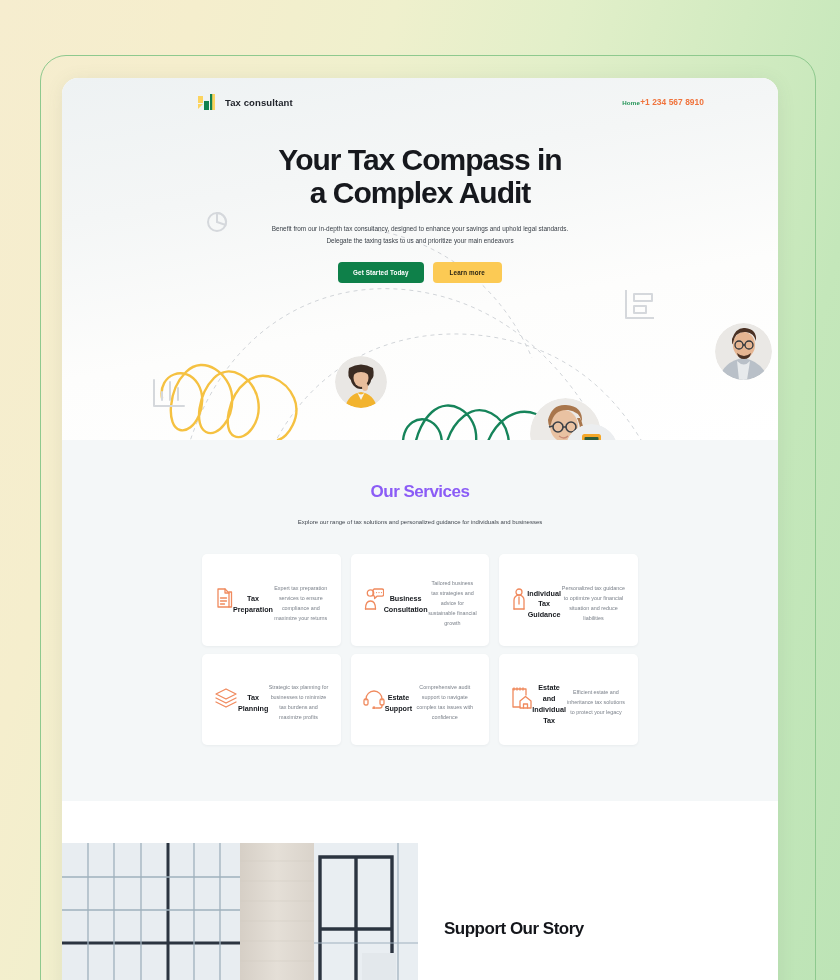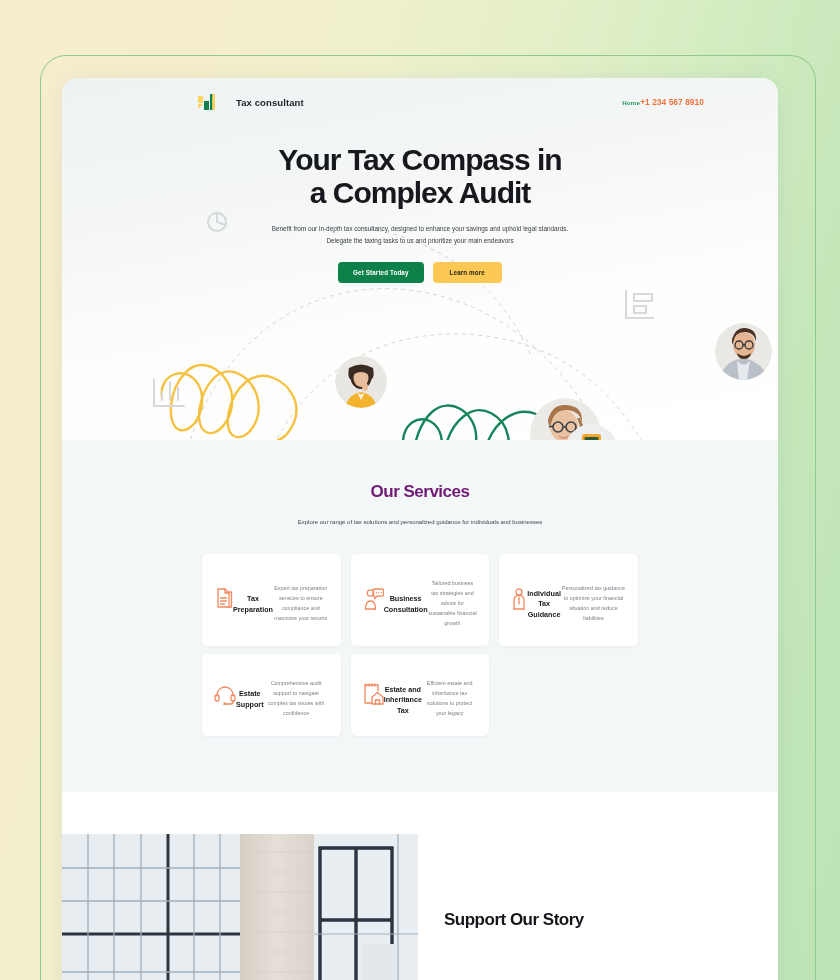--- a/index.html
+++ b/index.html
@@ -43,21 +43,21 @@
   }
 
   .navbar {
     position: relative;
     z-index: 20;
     height: 48px;
     display: flex;
     align-items: center;
     padding: 0 74px 0 136px;
   }
-  .brand { display: flex; align-items: center; gap: 18px; }
+  .brand { display: flex; align-items: center; gap: 7px; }
   .brand-mark { width: 20px; height: 17px; position: relative; display: block; }
   .brand-name {
     font-size: 9.5px; font-weight: 700; color: #21242b; letter-spacing: .1px;
   }
   .nav-right {
     margin-left: auto; display: flex; align-items: center; 
   }
   .nav-link {
     font-size: 6.2px; font-weight: 600; color: #1f9254; letter-spacing: .2px;
     text-decoration: none; cursor: pointer;
@@ -108,21 +108,21 @@
 
   .pic { width: 100%; height: 100%; display: block; }
 
   
   .services {
     background: #f4f7f8;
     padding: 42px 0 56px;
     text-align: center;
   }
   .sec-title {
-    font-size: 17px; font-weight: 700; color: #701a75; letter-spacing: -.5px;
+    font-size: 17px; font-weight: 700; color: #8b5cf6; letter-spacing: -.5px;
   }
   .sec-sub {
     margin: 15px auto 0; width: 272px;
     font-size: 6px; line-height: 1.9; color: #41474f;
   }
   .cards {
     margin: 26px auto 0; width: 436px;
     display: grid; grid-template-columns: repeat(3, 1fr);
     gap: 8px 10px;
   }
@@ -383,20 +383,31 @@
             <circle cx="8" cy="4" r="3"></circle>
             <path d="M3 21 v-9 a5 5 0 0 1 10 0 v9"></path>
             <path d="M3 21 h10"></path>
             <path d="M8 9 v7"></path>
           </svg>
         </span>
         <div class="card-title">Individual Tax Guidance</div>
         <div class="card-text">Personalized tax guidance to optimize your financial situation and reduce liabilities</div>
       </div>
 
+      <div class="card">
+        <span class="card-icon">
+          <svg width="24" height="20" viewBox="0 0 24 20" fill="none" stroke="#f08a5e" stroke-width="1.3" stroke-linecap="round" stroke-linejoin="round">
+            <path d="M12 1 L22 6 L12 11 L2 6 Z"></path>
+            <path d="M2 10 L12 15 L22 10"></path>
+            <path d="M2 14 L12 19 L22 14"></path>
+          </svg>
+        </span>
+        <div class="card-title">Tax Planning</div>
+        <div class="card-text">Strategic tax planning for businesses to minimize tax burdens and maximize profits</div>
+      </div>
 
       <div class="card">
         <span class="card-icon">
           <svg width="22" height="21" viewBox="0 0 22 21" fill="none" stroke="#f08a5e" stroke-width="1.3" stroke-linecap="round" stroke-linejoin="round">
             <path d="M3 12 v-1 a8 8 0 0 1 16 0 v1"></path>
             <rect x="1" y="11" width="4" height="6" rx="1.6"></rect>
             <rect x="17" y="11" width="4" height="6" rx="1.6"></rect>
             <path d="M19 17 v1 a2 2 0 0 1 -2 2 h-4"></path>
             <circle cx="11" cy="20" r="1"></circle>
           </svg>
@@ -411,21 +422,21 @@
             <path d="M2 2 h13 v6"></path>
             <path d="M2 2 v18 h7"></path>
             <path d="M3 1 v2"></path>
               <path d="M6 1 v2"></path>
               <path d="M9 1 v2"></path>
               <path d="M12 1 v2"></path>
             <path d="M9 21 v-7 l5.5 -4.5 L20 14 v7 z"></path>
             <path d="M12.5 21 v-4 h4 v4"></path>
           </svg>
         </span>
-        <div class="card-title">Estate and Inheritance Tax</div>
+        <div class="card-title">Estate and Individual Tax</div>
         <div class="card-text">Efficient estate and inheritance tax solutions to protect your legacy</div>
       </div>
 
     </div>
   </section>
 
   <section class="story">
     <div class="story-photo">
       <svg width="356" height="230" viewBox="0 0 356 230" xmlns="http://www.w3.org/2000/svg">
         <rect width="356" height="230" fill="#eef1f4"></rect>

